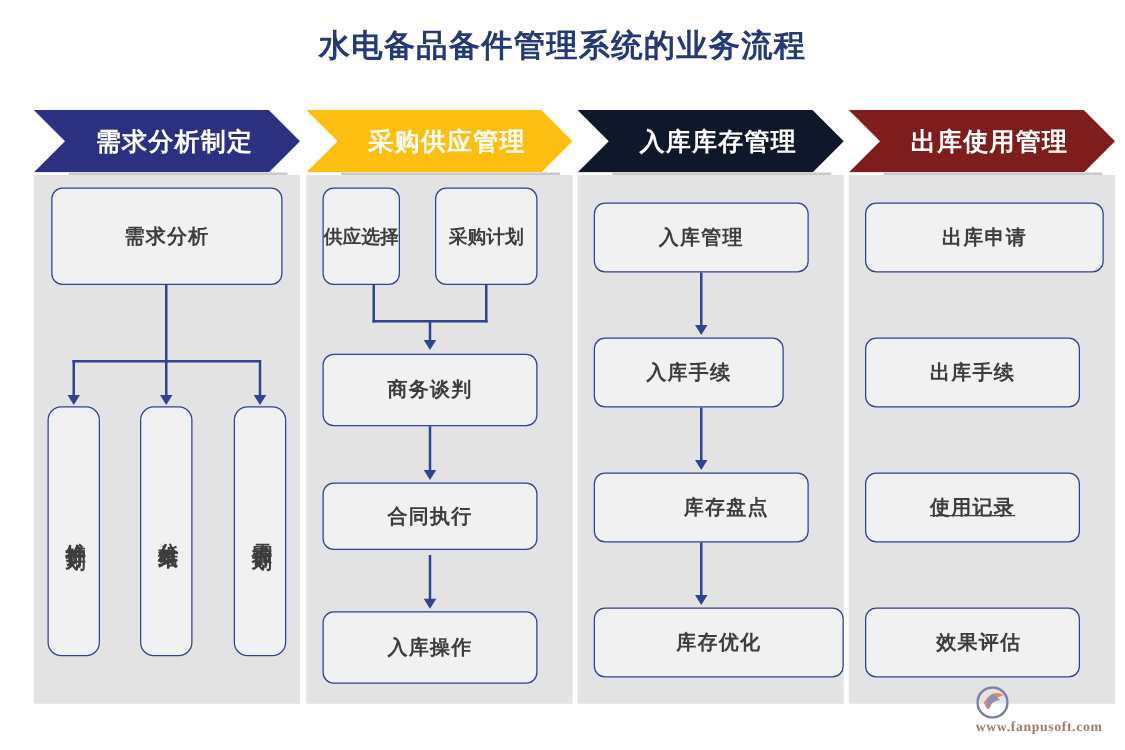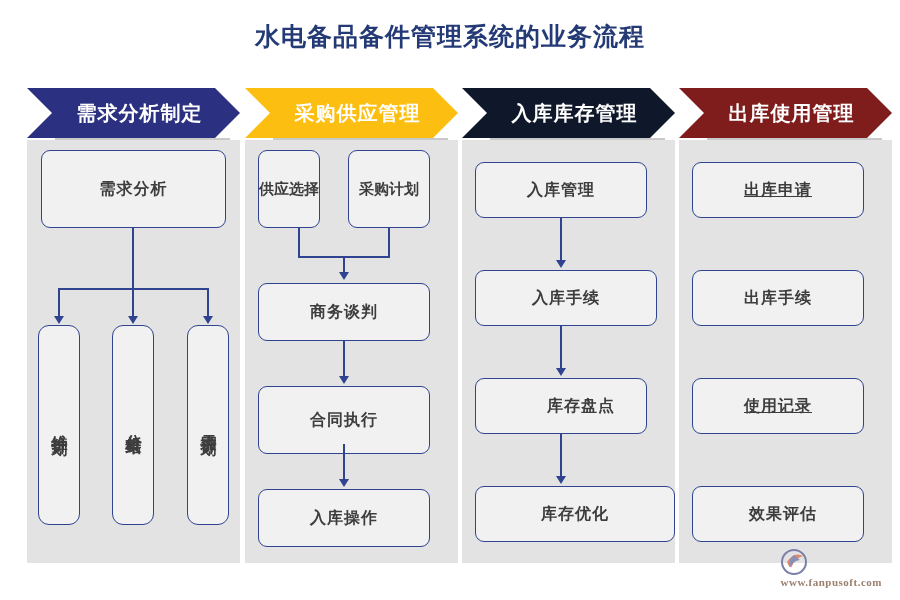--- a/index.html
+++ b/index.html
@@ -153,21 +153,21 @@
     <div class="vline" style="left:98px;top:116px;height:18px;"></div>
     <div class="arrow" style="left:94px;top:132px;"></div>
 
     <div class="node" style="left:13px;top:143px;width:172px;height:58px;">
       <span>商务谈判</span>
     </div>
 
     <div class="vline" style="left:98px;top:201px;height:37px;"></div>
     <div class="arrow" style="left:94px;top:236px;"></div>
 
-    <div class="node" style="left:13px;top:246px;width:172px;height:68px;">
+    <div class="node" style="left:13px;top:246px;width:172px;height:54px;">
       <span>合同执行</span>
     </div>
 
     <div class="vline" style="left:98px;top:304px;height:37px;"></div>
     <div class="arrow" style="left:94px;top:339px;"></div>
 
     <div class="node" style="left:13px;top:349px;width:172px;height:58px;">
       <span>入库操作</span>
     </div>
   </div>
@@ -179,21 +179,21 @@
   </div>
   <div class="banner-shadow"></div>
   <div class="panel">
 
     <div class="node" style="left:13px;top:22px;width:172px;height:56px;">
       <span>入库管理</span>
     </div>
     <div class="vline" style="left:98px;top:78px;height:44px;"></div>
     <div class="arrow" style="left:94px;top:120px;"></div>
 
-    <div class="node" style="left:13px;top:130px;width:182px;height:56px;">
+    <div class="node" style="left:13px;top:130px;width:152px;height:56px;">
       <span>入库手续</span>
     </div>
     <div class="vline" style="left:98px;top:186px;height:44px;"></div>
     <div class="arrow" style="left:94px;top:228px;"></div>
 
     <div class="node" style="left:13px;top:238px;width:172px;height:56px;padding-left:40px;">
       <span>库存盘点</span>
     </div>
     <div class="vline" style="left:98px;top:294px;height:44px;"></div>
     <div class="arrow" style="left:94px;top:336px;"></div>
@@ -204,21 +204,21 @@
   </div>
 </div>
 
 <div class="column col3">
   <div class="banner" style="background:#7f1d1d;">
     <span class="banner-label">出库使用管理</span>
   </div>
   <div class="banner-shadow"></div>
   <div class="panel">
 
-    <div class="node" style="left:13px;top:22px;width:172px;height:56px;text-decoration:underline;">
+    <div class="node" style="left:13px;top:22px;width:191px;height:56px;">
       <span>出库申请</span>
     </div>
     <div class="node" style="left:13px;top:130px;width:172px;height:56px;">
       <span>出库手续</span>
     </div>
     <div class="node" style="left:13px;top:238px;width:172px;height:56px;text-decoration:underline;">
       <span>使用记录</span>
     </div>
     <div class="node" style="left:13px;top:346px;width:172px;height:56px;padding-left:10px;">
       <span>效果评估</span>

